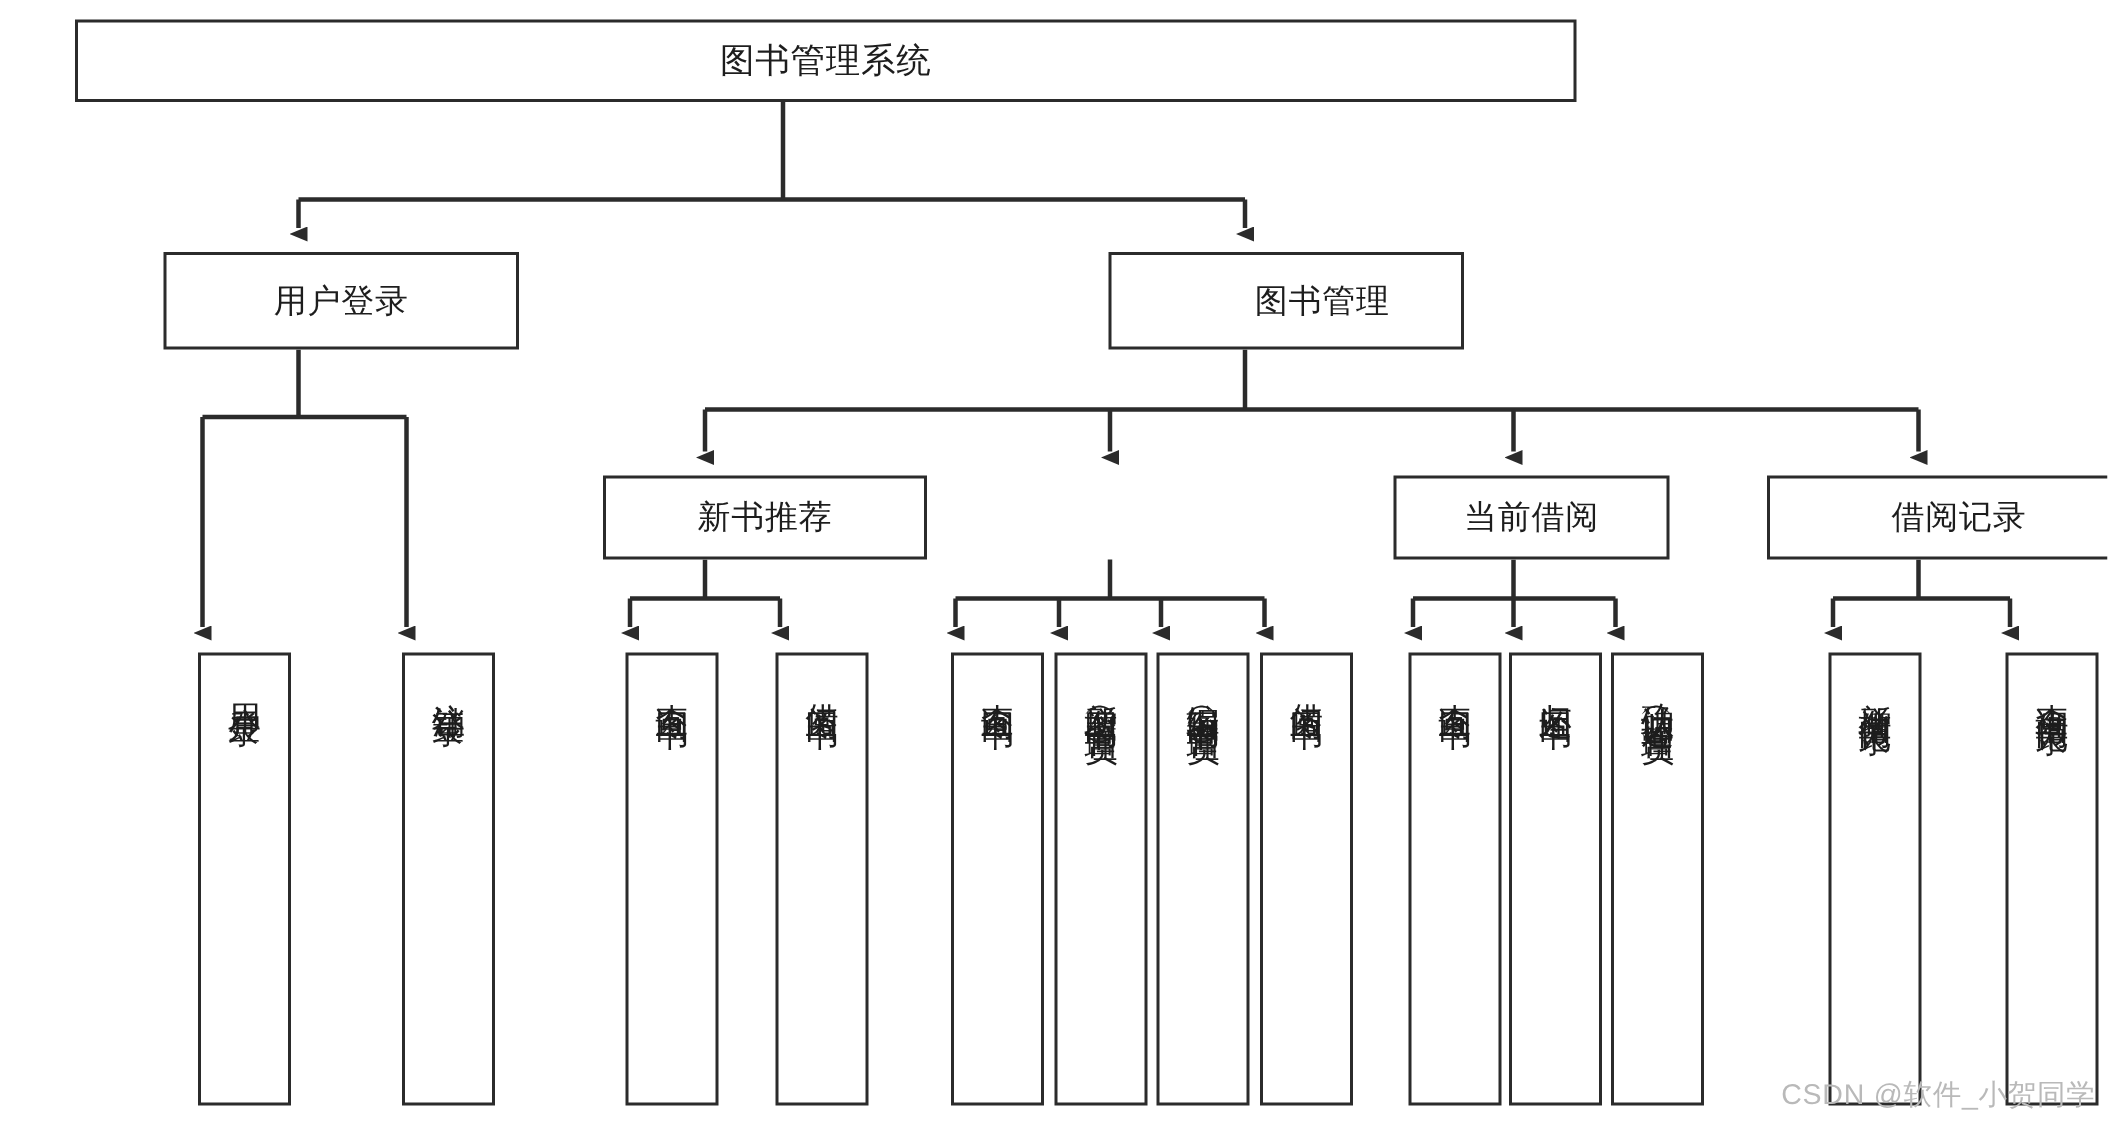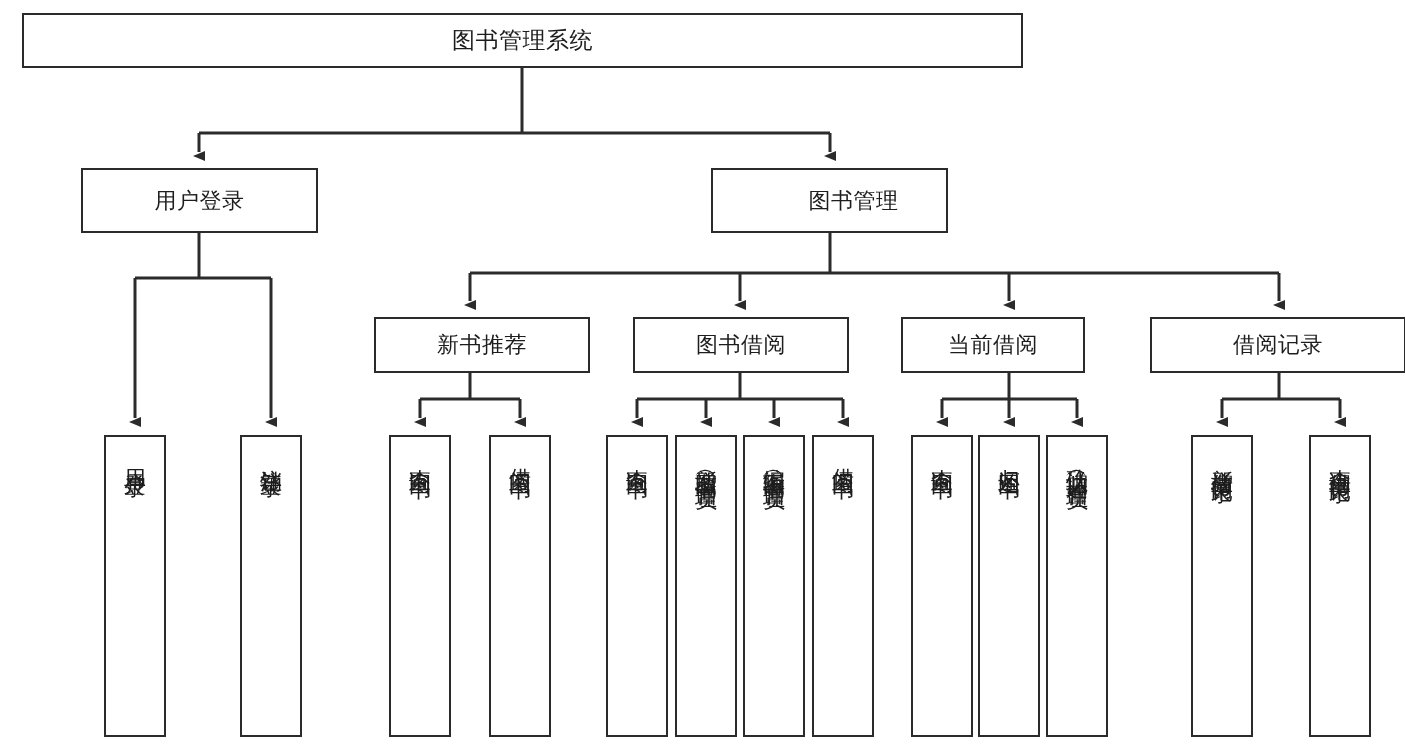--- a/index.html
+++ b/index.html
@@ -27,20 +27,21 @@
   }
   .node {
     position: absolute;
     box-sizing: border-box;
     background: #ffffff;
     border: 2px solid #2b2b2b;
     display: flex;
     align-items: center;
     justify-content: center;
     z-index: 2;
+    margin-left: 28px;
   }
   .node .label {
     color: #1d1d1d;
     font-size: 22px;
     line-height: 1.18;
     letter-spacing: 0.5px;
     white-space: nowrap;
     text-align: center;
   }
   .node.leaf {
@@ -130,23 +131,20 @@
   <div class="node" style="left:81px; top:168px; width:237px; height:65px;">
     <span class="label">用户登录</span>
   </div>
   <div class="node" style="left:711px; top:168px; width:237px; height:65px;padding-left:48px;">
     <span class="label">图书管理</span>
   </div>
 
   <div class="node" style="left:374px; top:317px; width:216px; height:56px;">
     <span class="label">新书推荐</span>
   </div>
-  <div class="node" style="left:633px; top:317px; width:216px; height:56px;">
-    <span class="label">图书借阅</span>
-  </div>
   <div class="node" style="left:901px; top:317px; width:184px; height:56px;">
     <span class="label">当前借阅</span>
   </div>
   <div class="node" style="left:1150px; top:317px; width:256px; height:56px;">
     <span class="label">借阅记录</span>
   </div>
 
   <div class="node leaf" style="left:104px; top:435px; width:62px; height:302px;">
     <span class="label">用户登录</span>
   </div>
@@ -184,13 +182,14 @@
     <span class="label">确认归还（管理员）</span>
   </div>
 
   <div class="node leaf" style="left:1191px; top:435px; width:62px; height:302px;">
     <span class="label">新增借阅记录</span>
   </div>
   <div class="node leaf" style="left:1309px; top:435px; width:62px; height:302px;">
     <span class="label">查询借阅记录</span>
   </div>
 
+  <div class="watermark">CSDN @软件_小贺同学</div>
 </div>
 
 </body></html>

